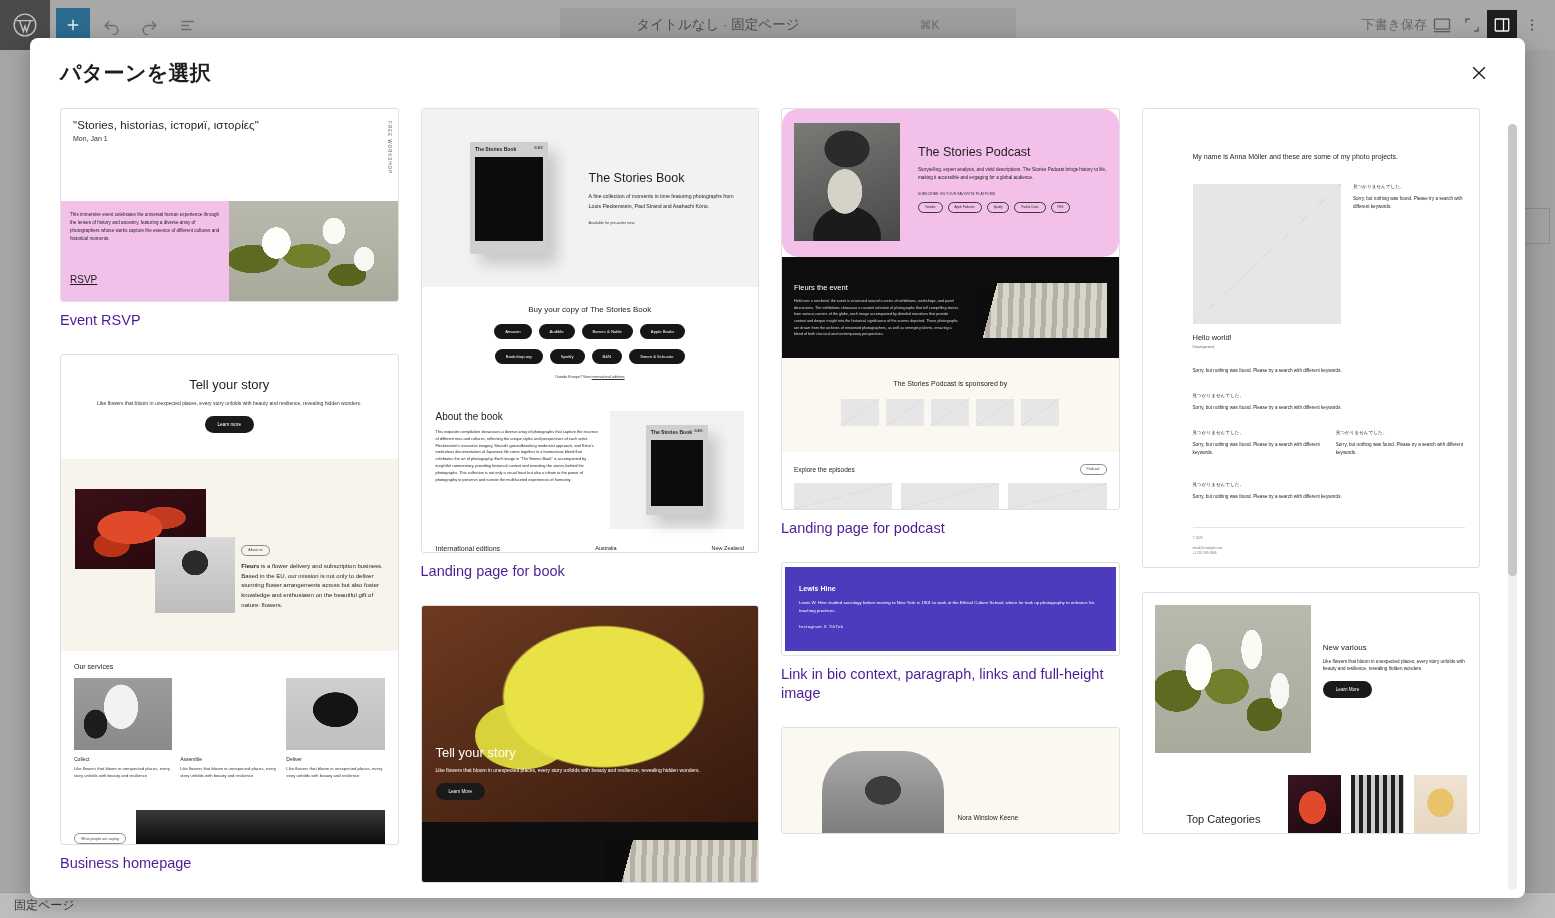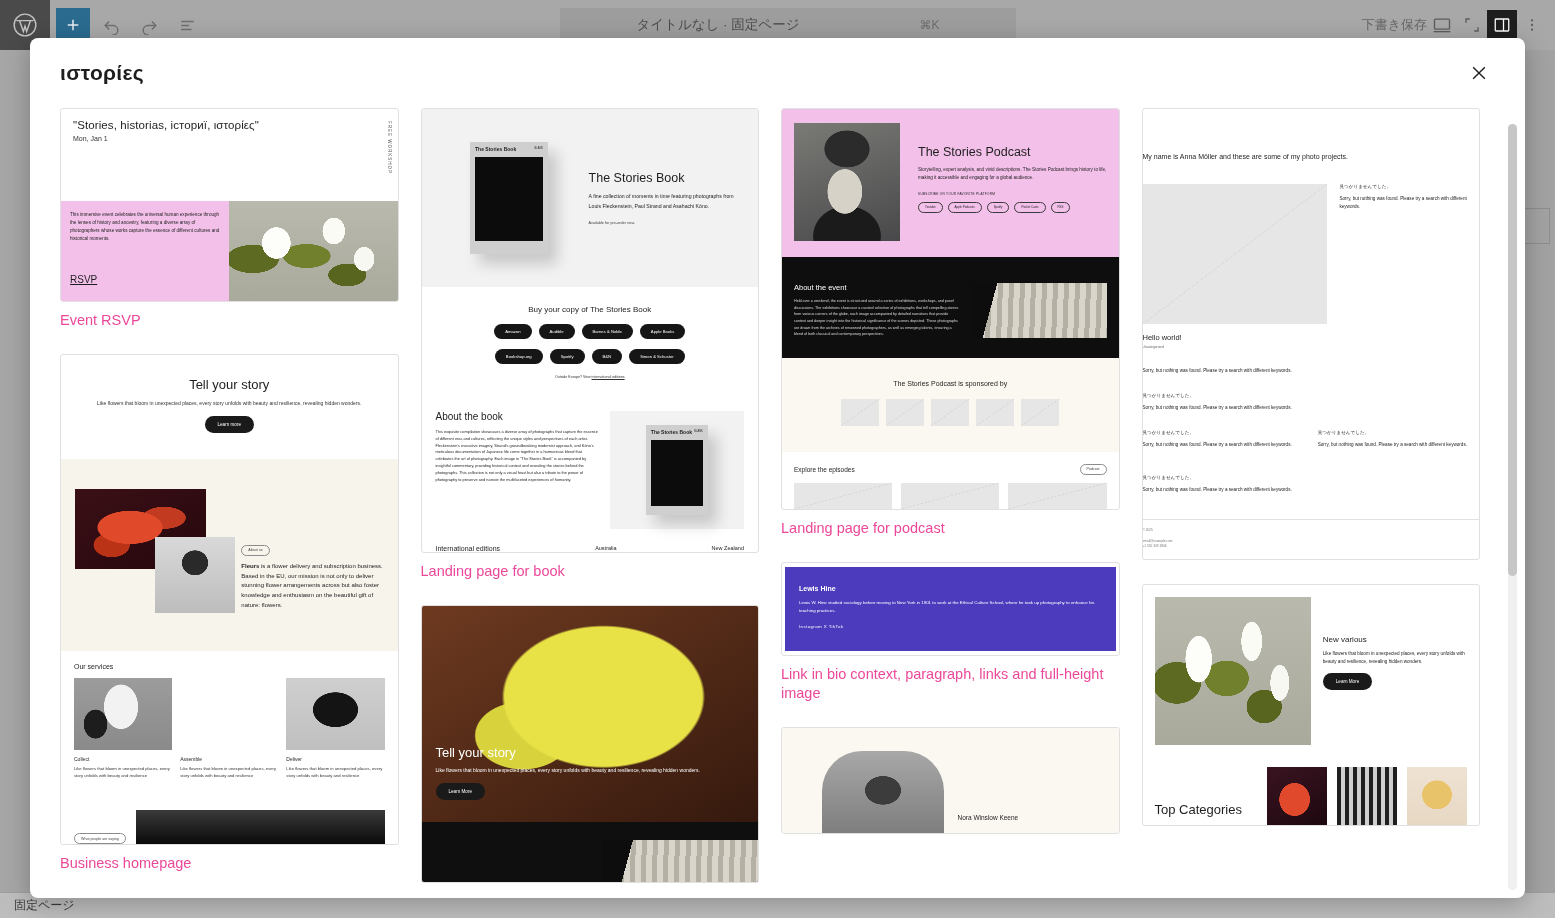--- a/index.html
+++ b/index.html
@@ -102,21 +102,21 @@
     width: 100%;
   }
   .preview-frame {
     border: 1px solid #e0e0e0;
     border-radius: 3px;
     background: #fff;
     overflow: hidden;
     position: relative;
   }
   .pattern-label {
-    font-size: 14.5px; color: #ec4899;
+    font-size: 14.5px; color: #4c1d95;
     margin-top: 9px; line-height: 1.3;
   }
   
   #modal-scrollbar {
     position: absolute; right: 8px; top: 86px; bottom: 8px; width: 9px;
     background: #f0f0f0; border-radius: 5px;
   }
   #modal-scrollbar .thumb {
     position: absolute; top: 0; left: 0; width: 9px; height: 452px;
     background: #c7c7c7; border-radius: 5px;
@@ -190,21 +190,21 @@
 
   
   .c-story-hero { height: 216px; position: relative; overflow: hidden; }
   .c-story-hero .cap { position:absolute; left: 14px; bottom: 22px; color: #fff; z-index: 3; }
   .c-story-hero .cap h3 { font-size: 13px; font-weight: 400; }
   .c-story-hero .cap p { font-size: 5px; line-height: 1.85; margin-top: 6px; }
   .c-story-hero .cap .pill-btn { background:#1a1a1a; margin-top: 8px; }
   .c-story-dark { background:#0f0f0f; height: 60px; position: relative; }
 
   
-  .c-pod-hero { background:#f3c0ea; display:flex; gap: 18px; padding: 14px 12px 16px; }
+  .c-pod-hero { background:#f3c0ea; display:flex; gap: 18px; padding: 14px 12px 16px; border-radius: 16px; }
   .c-pod-hero .ph { width: 36%; height: 118px; }
   .c-pod-hero .info { width: 64%; padding-top: 22px; }
   .c-pod-hero h3 { font-size: 12.5px; font-weight: 400; }
   .c-pod-hero p { font-size: 4.6px; line-height: 1.85; margin-top: 7px; }
   .c-pod-hero .sub { font-size: 3.1px; letter-spacing:.3px; margin-top: 9px; }
   .plat-row { display:flex; gap: 5px; margin-top: 6px; }
   .plat-chip { border:1px solid #3a3a3a; border-radius: 9px; font-size: 2.9px; padding: 2.5px 6px; }
   .c-pod-event { background:#0e0e0e; color:#fff; display:flex; gap: 10px; padding: 26px 12px 20px; }
   .c-pod-event .left { width: 55%; }
   .c-pod-event h4 { font-size: 7.5px; font-weight: 400; }
@@ -225,21 +225,21 @@
   .c-bio h3 { font-size: 7px; font-weight: 700; }
   .c-bio p { font-size: 4.4px; line-height: 1.85; margin-top: 7px; }
   .c-bio .links { font-size: 4.4px; margin-top: 9px; letter-spacing: .4px; }
 
   
   .c-nora { background:#faf8f1; padding: 14px 0 0 0; height: 105px; display:flex; align-items:flex-end; }
   .c-nora .ph { width: 36%; height: 82px; margin-left: 12%; border-radius: 40px 40px 0 0; overflow:hidden; }
   .c-nora .name { font-size: 6.5px; padding-left: 14px; padding-bottom: 12px; }
 
   
-  .c-port { padding: 42px 0 10px; }
+  .c-port { padding: 42px 14px 10px; margin-left: 36px; }
   .c-port .intro { font-size: 7px; line-height: 1.6; }
   .c-port .row1 { display:flex; gap: 12px; margin-top: 22px; }
   .c-port .row1 .ph { width: 57%; height: 140px; }
   .c-port .row1 .txt { width: 43%; }
   .nf-h { font-size: 4.6px; }
   .nf-p { font-size: 4.6px; line-height: 1.7; margin-top: 6px; }
   .c-port .hello { font-size: 7.5px; margin-top: 9px; }
   .c-port .cat { font-size: 3.3px; color:#666; margin-top: 3px; }
   .c-port .blk { margin-top: 18px; }
   .c-port .two { display:flex; gap: 14px; margin-top: 18px; }
@@ -248,21 +248,21 @@
   .c-port .foot .small { font-size: 3.2px; color:#777; line-height:1.6; }
 
   
   .c-new { padding: 12px 12px 0; }
   .c-new .row { display:flex; gap: 12px; }
   .c-new .ph { width: 52%; height: 148px; }
   .c-new .txt { width: 48%; padding-top: 38px; }
   .c-new h3 { font-size: 8px; font-weight: 400; }
   .c-new p { font-size: 4.6px; line-height: 1.7; margin-top: 6px; }
   .c-new .topcat { display:flex; align-items:flex-end; gap: 10px; margin-top: 22px; }
-  .c-new .topcat h4 { font-size: 13px; font-weight: 400; width: 34%; padding-bottom: 8px; }
+  .c-new .topcat h4 { font-size: 11px; font-weight: 400; width: 34%; padding-bottom: 8px; margin-left: 32px; }
   .c-new .topcat .cats { display:flex; gap: 10px; width: 66%; }
   .c-new .topcat .cats > div { flex:1; height: 58px; }
 
   
   .ph-gray { background:#e6e6e6; position: relative; }
   .ph-gray::after { content:""; position:absolute; inset:0;
     background: linear-gradient(to bottom right, transparent calc(50% - .4px), #d2d2d2 50%, transparent calc(50% + .4px)); }
   .img-lily {
     background:
       radial-gradient(ellipse 14% 26% at 28% 42%, #fdfdfa 0 60%, transparent 61%),
@@ -439,21 +439,21 @@
   </div>
 
   <div id="editor-bottombar">
     <span>固定ページ</span>
   </div>
 </div>
 
 <div id="pattern-modal">
 
   <div id="modal-header">
-    <div id="modal-title">ιστορίες</div>
+    <div id="modal-title">パターンを選択</div>
     <button id="modal-close-button" aria-label="close">
       <svg width="20" height="20" viewBox="0 0 24 24" stroke="currentColor" stroke-width="1.7" fill="none">
           <path d="M5 5l14 14M19 5L5 19"></path>
         </svg>
     </button>
   </div>
 
   <div id="modal-body">
     <div id="pattern-grid">
 
@@ -608,21 +608,21 @@
                 <span class="plat-chip">Youtube</span>
                 <span class="plat-chip">Apple Podcasts</span>
                 <span class="plat-chip">Spotify</span>
                 <span class="plat-chip">Pocket Casts</span>
                 <span class="plat-chip">RSS</span>
               </div>
             </div>
           </div>
           <div class="c-pod-event">
             <div class="left">
-              <h4>About the event</h4>
+              <h4>Fleurs the event</h4>
               <p>Held over a weekend, the event is structured around a series of exhibitions, workshops, and panel discussions. The exhibitions showcase a curated selection of photographs that tell compelling stories from various corners of the globe, each image accompanied by detailed narratives that provide context and deeper insight into the historical significance of the scenes depicted. These photographs are drawn from the archives of renowned photographers, as well as emerging talents, ensuring a blend of both classical and contemporary perspectives.</p>
             </div>
             <div class="right img-ruin"></div>
           </div>
           <div class="c-pod-spon dots">
             <h4>The Stories Podcast is sponsored by</h4>
             <div class="spon-row">
               <div class="spon-ph ph-gray"></div>
               <div class="spon-ph ph-gray"></div>
               <div class="spon-ph ph-gray"></div>

